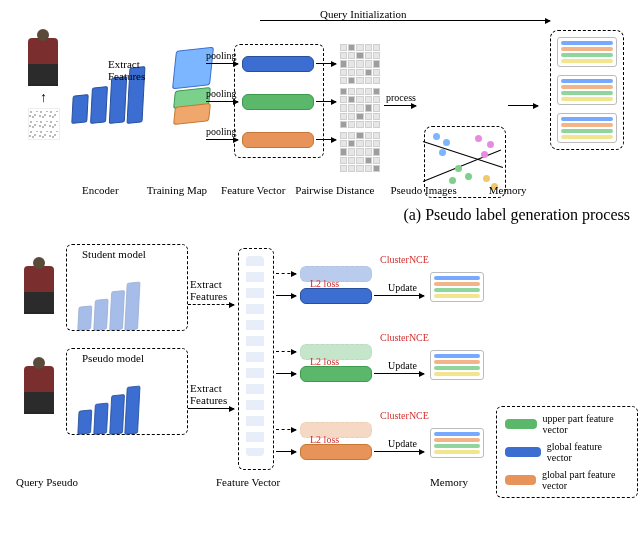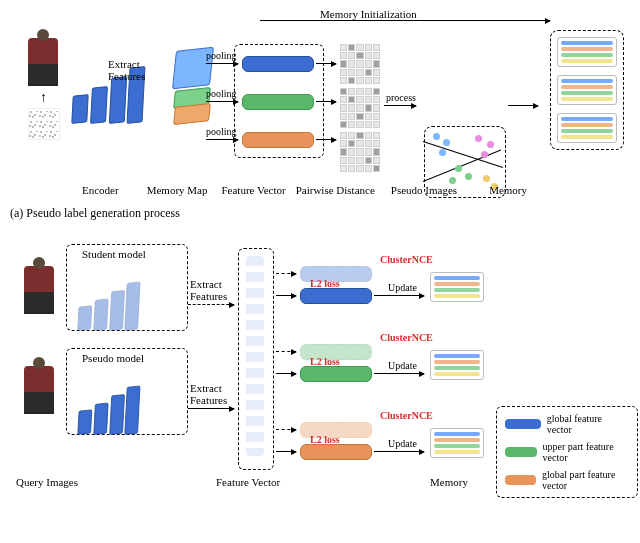--- a/index.html
+++ b/index.html
@@ -19,22 +19,22 @@
     height: 543px;
     padding: 8px 10px 0 10px;
     box-sizing: border-box;
   }
   .panel-a {
     position: relative;
     width: 100%;
     height: 220px;
   }
   .panel-caption {
-    text-align: left;
-    font-size: 12px;
+    text-align: right;
+    font-size: 16px;
     margin-top: 2px;
   }
   .panel-b {
     position: relative;
     width: 100%;
     height: 265px;
     margin-top: 8px;
   }
 
   
@@ -157,21 +157,21 @@
   .mr-y { background:#f2e58f; }
 
   
   .dashbox { border:1px dashed #000; border-radius:6px; }
 
   .label {
     font-size: 11px;
     white-space: nowrap;
   }
   .small { font-size: 10px; }
-  .red { color:#d32f2f; font-weight:bold; }
+  .red { color:#d32f2f; font-weight:normal; }
 
   
   .harrow {
     height: 0; border-top: 1px solid #000;
     position: absolute;
   }
   .harrow::after {
     content: "";
     position: absolute;
     right: -1px; top: -3.5px;
@@ -216,21 +216,21 @@
     align-items:center;
   }
 </style>
 </head>
 <body>
 
 <div class="page">
 
   <div class="panel-a">
 
-    <span class="abs label" style="left:310px; top:0px;">Memory Initialization</span>
+    <span class="abs label" style="left:310px; top:0px;">Query Initialization</span>
     <div class="harrow abs" style="left:250px; top:12px; width:290px;"></div>
 
     <div class="abs person" style="left:18px; top:30px;"></div>
     <span class="abs" style="left:30px; top:82px; font-size:14px;">↑</span>
     <div class="abs noisy" style="left:18px; top:100px;"></div>
 
     <div class="abs encoder" style="left:62px; top:55px;">
       <div class="slab s1"></div>
         <div class="slab s2"></div>
         <div class="slab s3"></div>
@@ -381,35 +381,35 @@
       <div class="membank">
         <div class="memrow mr-b"></div>
           <div class="memrow mr-o"></div>
           <div class="memrow mr-g"></div>
           <div class="memrow mr-y"></div>
       </div>
     </div>
 
     <div class="axis-a" style="left:72px; top:176px;">
       <span>Encoder</span>
-      <span style="margin-left:8px;">Memory Map</span>
+      <span style="margin-left:8px;">Training Map</span>
       <span style="margin-left:-6px;">Feature Vector</span>
       <span style="margin-left:-10px;">Pairwise Distance</span>
       <span style="margin-left:-4px;">Pseudo Images</span>
       <span style="margin-left:12px;">Memory</span>
     </div>
 
     <div class="panel-caption abs" style="left:0; right:0; top:196px;">(a) Pseudo label generation process</div>
   </div>
 
   <div class="panel-b">
 
     <div class="abs person" style="left:14px; top:30px;"></div>
     <div class="abs person" style="left:14px; top:130px;"></div>
-    <span class="abs label" style="left:6px; top:240px;">Query Images</span>
+    <span class="abs label" style="left:6px; top:240px;">Query Pseudo</span>
 
     <div class="abs dashbox" style="left:56px; top:8px; width:120px; height:85px;"></div>
     <span class="abs label" style="left:72px; top:12px;">Student model</span>
     <div class="abs encoder faint" style="left:68px; top:34px; transform:scale(.85); transform-origin:left bottom;">
       <div class="slab s1"></div>
         <div class="slab s2"></div>
         <div class="slab s3"></div>
         <div class="slab s4"></div>
     </div>
 
@@ -475,26 +475,26 @@
       <div class="memrow mr-b"></div>
         <div class="memrow mr-o"></div>
         <div class="memrow mr-g"></div>
         <div class="memrow mr-y"></div>
     </div>
 
     <span class="abs label" style="left:420px; top:240px;">Memory</span>
 
     <div class="abs legend" style="left:486px; top:170px; width:124px;">
       <div class="legrow">
+        <div class="legswatch" style="background:#5bb86a;"></div>
+        <span>upper part feature vector</span>
+      </div>
+      <div class="legrow">
         <div class="legswatch" style="background:#3b6ed0;"></div>
         <span>global feature vector</span>
-      </div>
-      <div class="legrow">
-        <div class="legswatch" style="background:#5bb86a;"></div>
-        <span>upper part feature vector</span>
       </div>
       <div class="legrow">
         <div class="legswatch" style="background:#e7935a;"></div>
         <span>global part feature vector</span>
       </div>
     </div>
 
   </div>
 
 </div>

